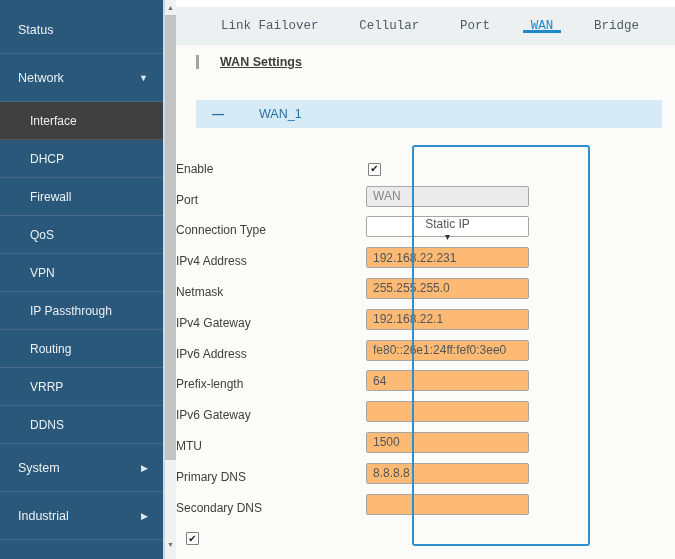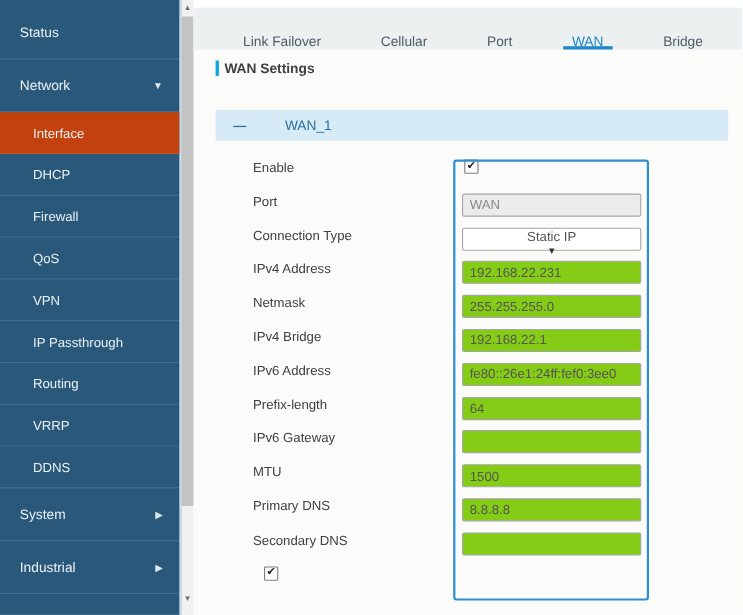--- a/index.html
+++ b/index.html
@@ -11,65 +11,65 @@
     position:absolute; left:0; top:0; width:165px; height:559px;
     background:#29587A; border-right:2px solid #C3DDEC; padding-top:6px;
   }
   .side-item {
     position:relative; display:flex; align-items:center;
     color:#EAF1F5; font-size:12.5px; cursor:pointer;
     border-bottom:1px solid rgba(255,255,255,0.12);
   }
   .side-item.top { height:48px; padding-left:18px; }
   .side-item.sub { height:38px; padding-left:30px; font-size:12px; }
-  .side-item.active { background:#c2410c; }
+  .side-item.active { background:#404040; }
   .side-chevron { position:absolute; right:15px; font-size:9px; color:#DDE9F1; }
 
   
   .scrollbar { position:absolute; left:165px; top:0; width:11px; height:559px; background:#F1F1F1; }
   .scroll-btn { position:absolute; left:0; width:11px; height:13px; display:flex; align-items:center; justify-content:center; font-size:7px; color:#6E6E6E; cursor:pointer; }
   .scroll-btn.up { top:1px; }
   .scroll-btn.down { top:538px; }
   .scroll-thumb { position:absolute; left:0; top:15px; width:11px; height:445px; background:#C3C3C3; cursor:grab; }
 
   
   .main { position:absolute; left:176px; top:0; width:499px; height:559px; background:#FBFBFA; }
   .top-strip { height:7px; background:#FFFFFF; }
   .tabbar {
-    height:38px; background:#EDF0F1; display:flex; align-items:flex-end;
-    justify-content:space-between; padding:0 28px 0 37px;
+    height:38px; background:#EDF0F1; display:flex; align-items:center;
+    justify-content:space-between; padding:0 28px 0 37px;font-family:Liberation Mono, monospace;
   }
   .tab { display:flex; align-items:center; padding:0 8px; font-size:12.5px; color:#4E5B66; cursor:pointer; position:relative; }
   .tab.active { color:#1E88C8; }
   .tab.active::after { content:""; position:absolute; left:0; right:0; bottom:0; height:3px; background:#1E88C8; }
 
   .section-title {
     margin:10px 0 0 20px; font-size:12.5px; font-weight:bold; color:#3F3F3F;
-    border-left:3px solid #0ea5e9; padding-left:5px; line-height:14px;
+    border-left:3px solid #a3a3a3; padding-left:21px; line-height:14px;text-decoration:underline;
   }
 
   .panel-header {
     margin:31px 0 0 20px; width:466px; height:28px; background:#D7EBF7;
     display:flex; align-items:center; padding-left:16px; cursor:pointer;
   }
   .collapse-icon { color:#2B70A0; font-weight:bold; font-size:12px; margin-right:11px; }
   .panel-title { color:#2B70A0; font-size:12.5px;margin-left:24px; }
 
   
   .form { position:relative; margin-top:17px; }
   .outline {
     position:absolute; left:236px; top:0; width:178px; height:401px;
     border:2px solid #2E8FD0; border-radius:3px; pointer-events:none;
   }
-  .row { display:flex; align-items:flex-start; height:30.8px; padding-left:54px; }
+  .row { display:flex; align-items:flex-end; height:30.8px; }
   .flabel { width:182px; font-size:12px; color:#404040; }
   .control { margin-left:8px; width:163px; display:flex; align-items:center; }
   .textbox {
     width:163px; height:21px; border:1px solid #A6A6A6; border-radius:2px;
-    padding:0 6px; font-size:12px; color:#555; background:#84cc16;
+    padding:0 6px; font-size:12px; color:#555; background:#fdba74;
     font-family:"Liberation Sans", sans-serif;
   }
   .textbox:disabled { background:#EBEBEB; color:#878787; }
   .selectbox {
     width:163px; height:21px; border:1px solid #A6A6A6; border-radius:2px;
     background:#fff; display:flex; align-items:center; justify-content:space-between;
     padding:0 6px; font-size:12px; color:#555; cursor:pointer;flex-direction:column;
   }
   .caret { font-size:10px; color:#333; }
   .checkbox {
@@ -189,21 +189,21 @@
       </div>
 
       <div class="row">
         <span class="flabel">Netmask</span>
         <span class="control">
           <input class="textbox" value="255.255.255.0" style="">
         </span>
       </div>
 
       <div class="row">
-        <span class="flabel">IPv4 Bridge</span>
+        <span class="flabel">IPv4 Gateway</span>
         <span class="control">
           <input class="textbox" value="192.168.22.1" style="">
         </span>
       </div>
 
       <div class="row">
         <span class="flabel">IPv6 Address</span>
         <span class="control">
           <input class="textbox" value="fe80::26e1:24ff:fef0:3ee0" style="">
         </span>

